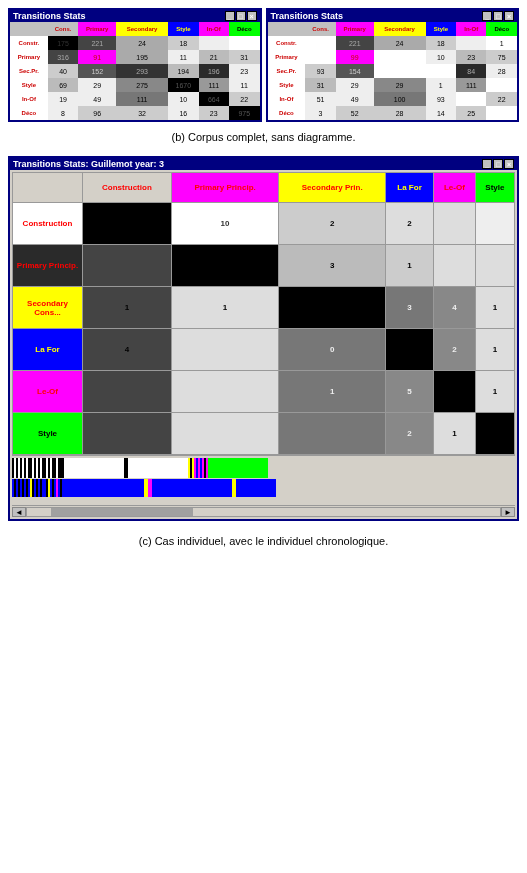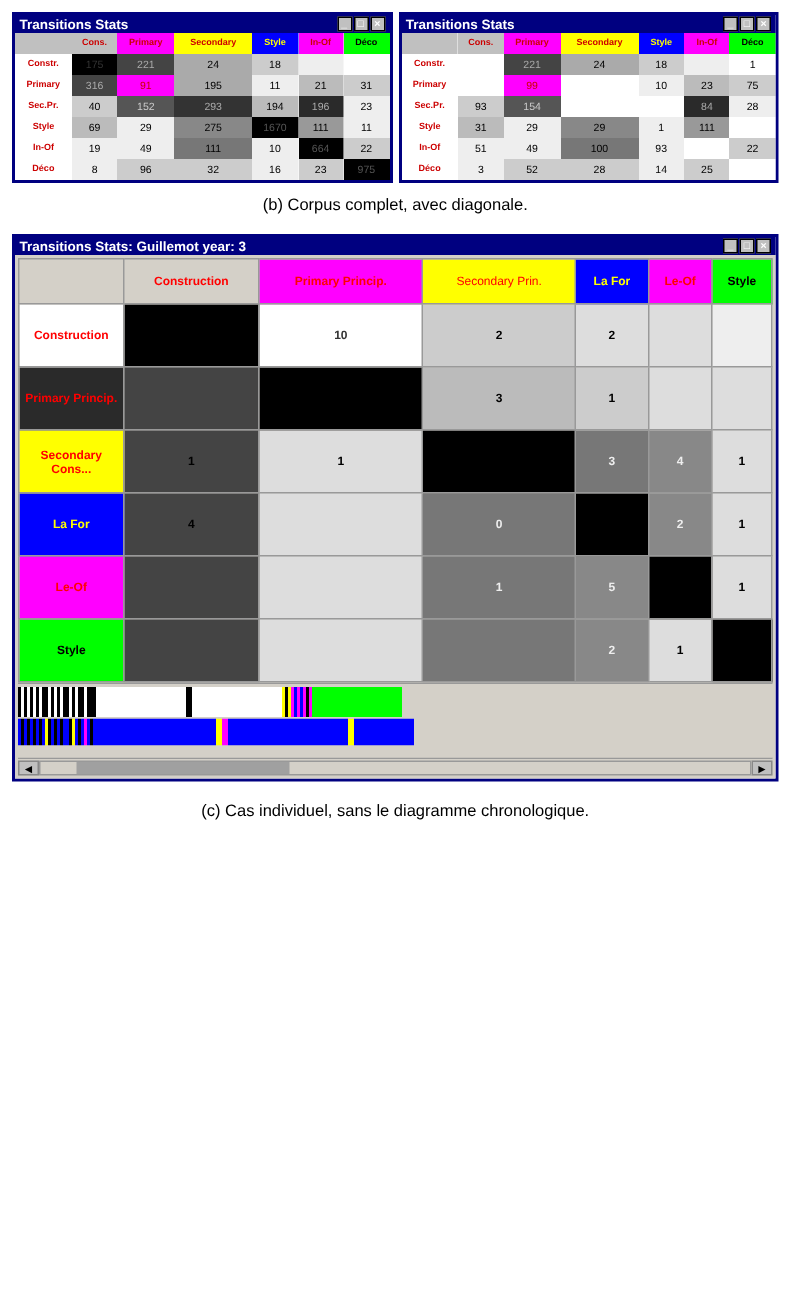--- a/index.html
+++ b/index.html
@@ -334,42 +334,42 @@
           <td style="background:#cccccc;">25</td>
           <td style="background:#ffffff;"></td>
         </tr>
       </tbody>
         </table>
     </div>
 
   </div>
 
   <div class="captions-row">
-    <div class="caption-item">(b) Corpus complet, avec diagonale.</div>
+    <div class="caption-item">(b) Corpus complet, sans diagramme.</div>
   </div>
 
   <div class="big-window">
     <div class="window-titlebar">
       <span>Transitions Stats: Guillemot year: 3</span>
       <div class="window-controls">
         <div class="win-btn">_</div>
         <div class="win-btn">□</div>
         <div class="win-btn">×</div>
       </div>
     </div>
 
     <div class="big-matrix-container">
       <table class="big-matrix-table">
 
         <tbody>
             <tr>
           <td style="background:#d4d0c8;height:30px;"></td>
           <td style="background:#d4d0c8;color:#ff0000;font-size:8px;font-weight:bold;height:30px;">Construction</td>
           <td style="background:#ff00ff;color:#ff0000;font-size:8px;font-weight:bold;height:30px;">Primary Princip.</td>
-          <td style="background:#ffff00;color:#ff0000;font-size:8px;font-weight:normal;height:24px;">Secondary Prin.</td>
+          <td style="background:#ffff00;color:#ff0000;font-size:8px;font-weight:bold;height:24px;">Secondary Prin.</td>
           <td style="background:#0000ff;color:#ffff00;font-size:8px;font-weight:bold;height:30px;">La For</td>
           <td style="background:#ff00ff;color:#ff0000;font-size:8px;font-weight:bold;height:30px;">Le-Of</td>
           <td style="background:#00ff00;color:#000000;font-size:8px;font-weight:bold;height:30px;">Style</td>
         </tr>
 
         <tr>
           <td style="background:#ffffff;color:#ff0000;font-weight:bold;font-size:8px;" class="row-header">Construction</td>
           <td style="background:#000000;"></td>
           <td style="background:#ffffff;color:#333;">10</td>
           <td style="background:#cccccc;">2</td>
@@ -515,15 +515,15 @@
         <div style="width:14px;height:10px;background:#c0c0c0;border:1px solid #888;font-size:8px;text-align:center;cursor:pointer;">◄</div>
         <div class="hscrollbar">
           <div class="hscrollbar-thumb"></div>
         </div>
         <div style="width:14px;height:10px;background:#c0c0c0;border:1px solid #888;font-size:8px;text-align:center;cursor:pointer;">►</div>
       </div>
 
     </div>
   </div>
 
-  <div class="bottom-caption">(c) Cas individuel, sans le diagramme chronologique.</div>
+  <div class="bottom-caption">(c) Cas individuel, avec le individuel chronologique.</div>
 
 </div>
 
 </body></html>

